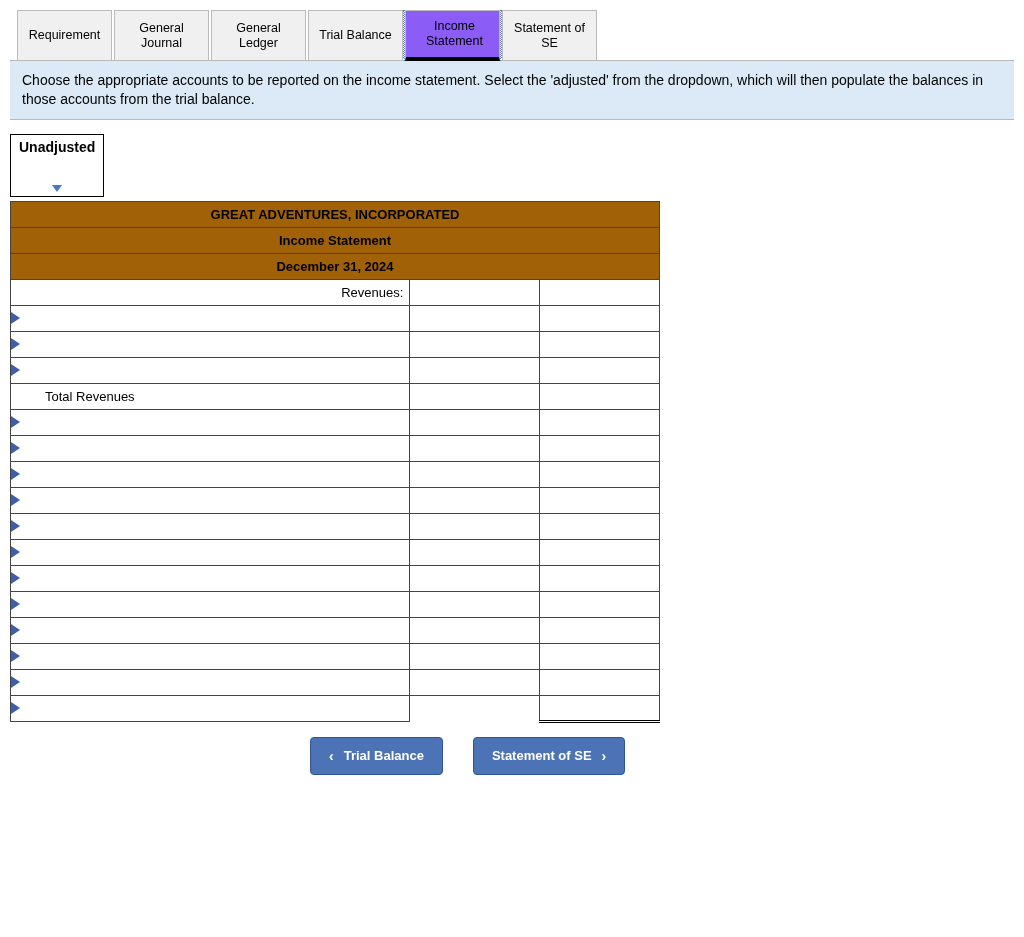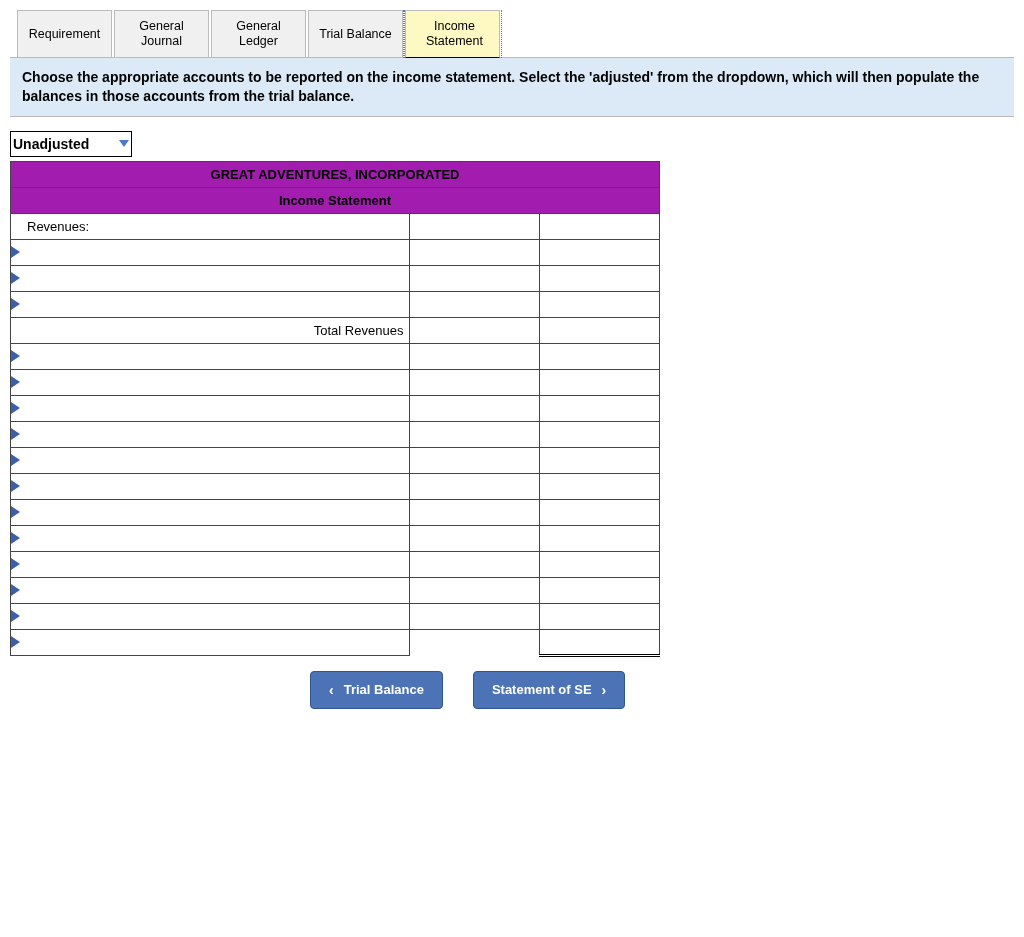--- a/index.html
+++ b/index.html
@@ -24,22 +24,22 @@
     text-align: center;
     margin-right: 2px;
     font-size: 12.5px;
     line-height: 1.2;
     position: relative;
     display:flex;
     align-items:center;
     justify-content:center;
   }
   .tab.active {
-    background: #fef9c3;
-    border-bottom: 1px solid #000000;
+    background: #8b5cf6;
+    border-bottom: 4px solid #000000;
     padding-left: 14px;
   }
   .tab.dotted-left::before {
     content:"";
     position:absolute;
     left:-3px; top:-1px; bottom:-1px;
     border-left:1.5px dotted #5a7bbf;
   }
   .tab.dotted-right::after {
     content:"";
@@ -48,80 +48,81 @@
     border-right:1.5px dotted #5a7bbf;
   }
   .instruction {
     background: #dceaf7;
     border-top: 1px solid #bbb;
     border-bottom: 1px solid #bbb;
     padding: 10px 12px;
     font-size: 14px;
     line-height:1.35;
     margin-top:-1px;
-    font-weight:bold;
   }
   .dropdown-wrap {
     margin-top: 14px;
   }
   .dropdown {
     border: 1px solid #000;
-    padding: 4px 2px;
+    padding: 4px 8px;
     font-weight: bold;
     font-size: 14px;
     display: inline-flex;
     align-items: center;
     gap: 30px;
     background:#fff;
+    flex-direction:column;
   }
   .dropdown .arrow {
     width:0;height:0;border-left:5px solid transparent;border-right:5px solid transparent;border-top:7px solid #4a79c9;
   }
   .stmt {
     border-collapse: collapse;
     margin-top: 4px;
     width: 650px;
   }
   .stmt td, .stmt th {
     border: 1px solid #444;
     padding: 4px 6px;
     font-size: 13px;
     height: 26px;
   }
   .header-row td {
-    background: #a21caf;
+    background: #a16207;
     text-align: center;
     font-weight: bold;
     height:auto;
     padding:5px;
   }
   .col-label { width: 400px; }
   .col-amt1 { width: 130px; }
   .col-amt2 { width: 120px; }
   .section-label td {
     padding-left: 16px;
+    text-align: right;
   }
   .input-row .col-label {
     position: relative;
     padding-left: 20px;
   }
   .input-row .col-label::before {
     content:"";
     position:absolute;
     left:0; top:0; bottom:0;
     width:0;height:0;
     border-top: 6px solid transparent;
     border-bottom: 6px solid transparent;
     border-left: 9px solid #3b5fa8;
     top:50%; transform:translateY(-50%);
   }
   .input-row.last-net .col-label::before{
     left:0;
   }
-  .indent { padding-left: 34px !important; text-align: right; }
+  .indent { padding-left: 34px !important; }
   .nav-buttons {
     margin-top: 14px;
     display:flex;
     gap: 30px;
     padding-left: 300px;
   }
   .nav-btn {
     background: #4b73b5;
     color: #fff;
     font-weight: bold;
@@ -140,38 +141,43 @@
 
 <div class="tabs">
   <div class="tab">Requirement</div>
   <div class="tab" style="white-space:pre-line">General
 Journal</div>
   <div class="tab" style="white-space:pre-line">General
 Ledger</div>
   <div class="tab dotted-right">Trial Balance</div>
   <div class="tab active dotted-left dotted-right" style="white-space:pre-line">Income
 Statement</div>
+  <div class="tab dotted-left" style="white-space:pre-line">Statement of
+SE</div>
 </div>
 
 <div class="instruction">Choose the appropriate accounts to be reported on the income statement. Select the 'adjusted' from the dropdown, which will then populate the balances in those accounts from the trial balance.</div>
 
 <div class="dropdown-wrap">
   <div class="dropdown">
     <span>Unadjusted</span>
     <span class="arrow"></span>
   </div>
 </div>
 
 <table class="stmt">
   <tbody>
       <tr class="header-row">
         <td colspan="3">GREAT ADVENTURES, INCORPORATED</td>
       </tr>
   <tr class="header-row">
         <td colspan="3">Income Statement</td>
+      </tr>
+  <tr class="header-row">
+        <td colspan="3">December 31, 2024</td>
       </tr>
 
   <tr class="section-label">
         <td class="col-label">Revenues:</td>
         <td class="col-amt1"></td>
         <td class="col-amt2"></td>
       </tr>
 
   </tbody>
     <tbody id="rev-rows">

